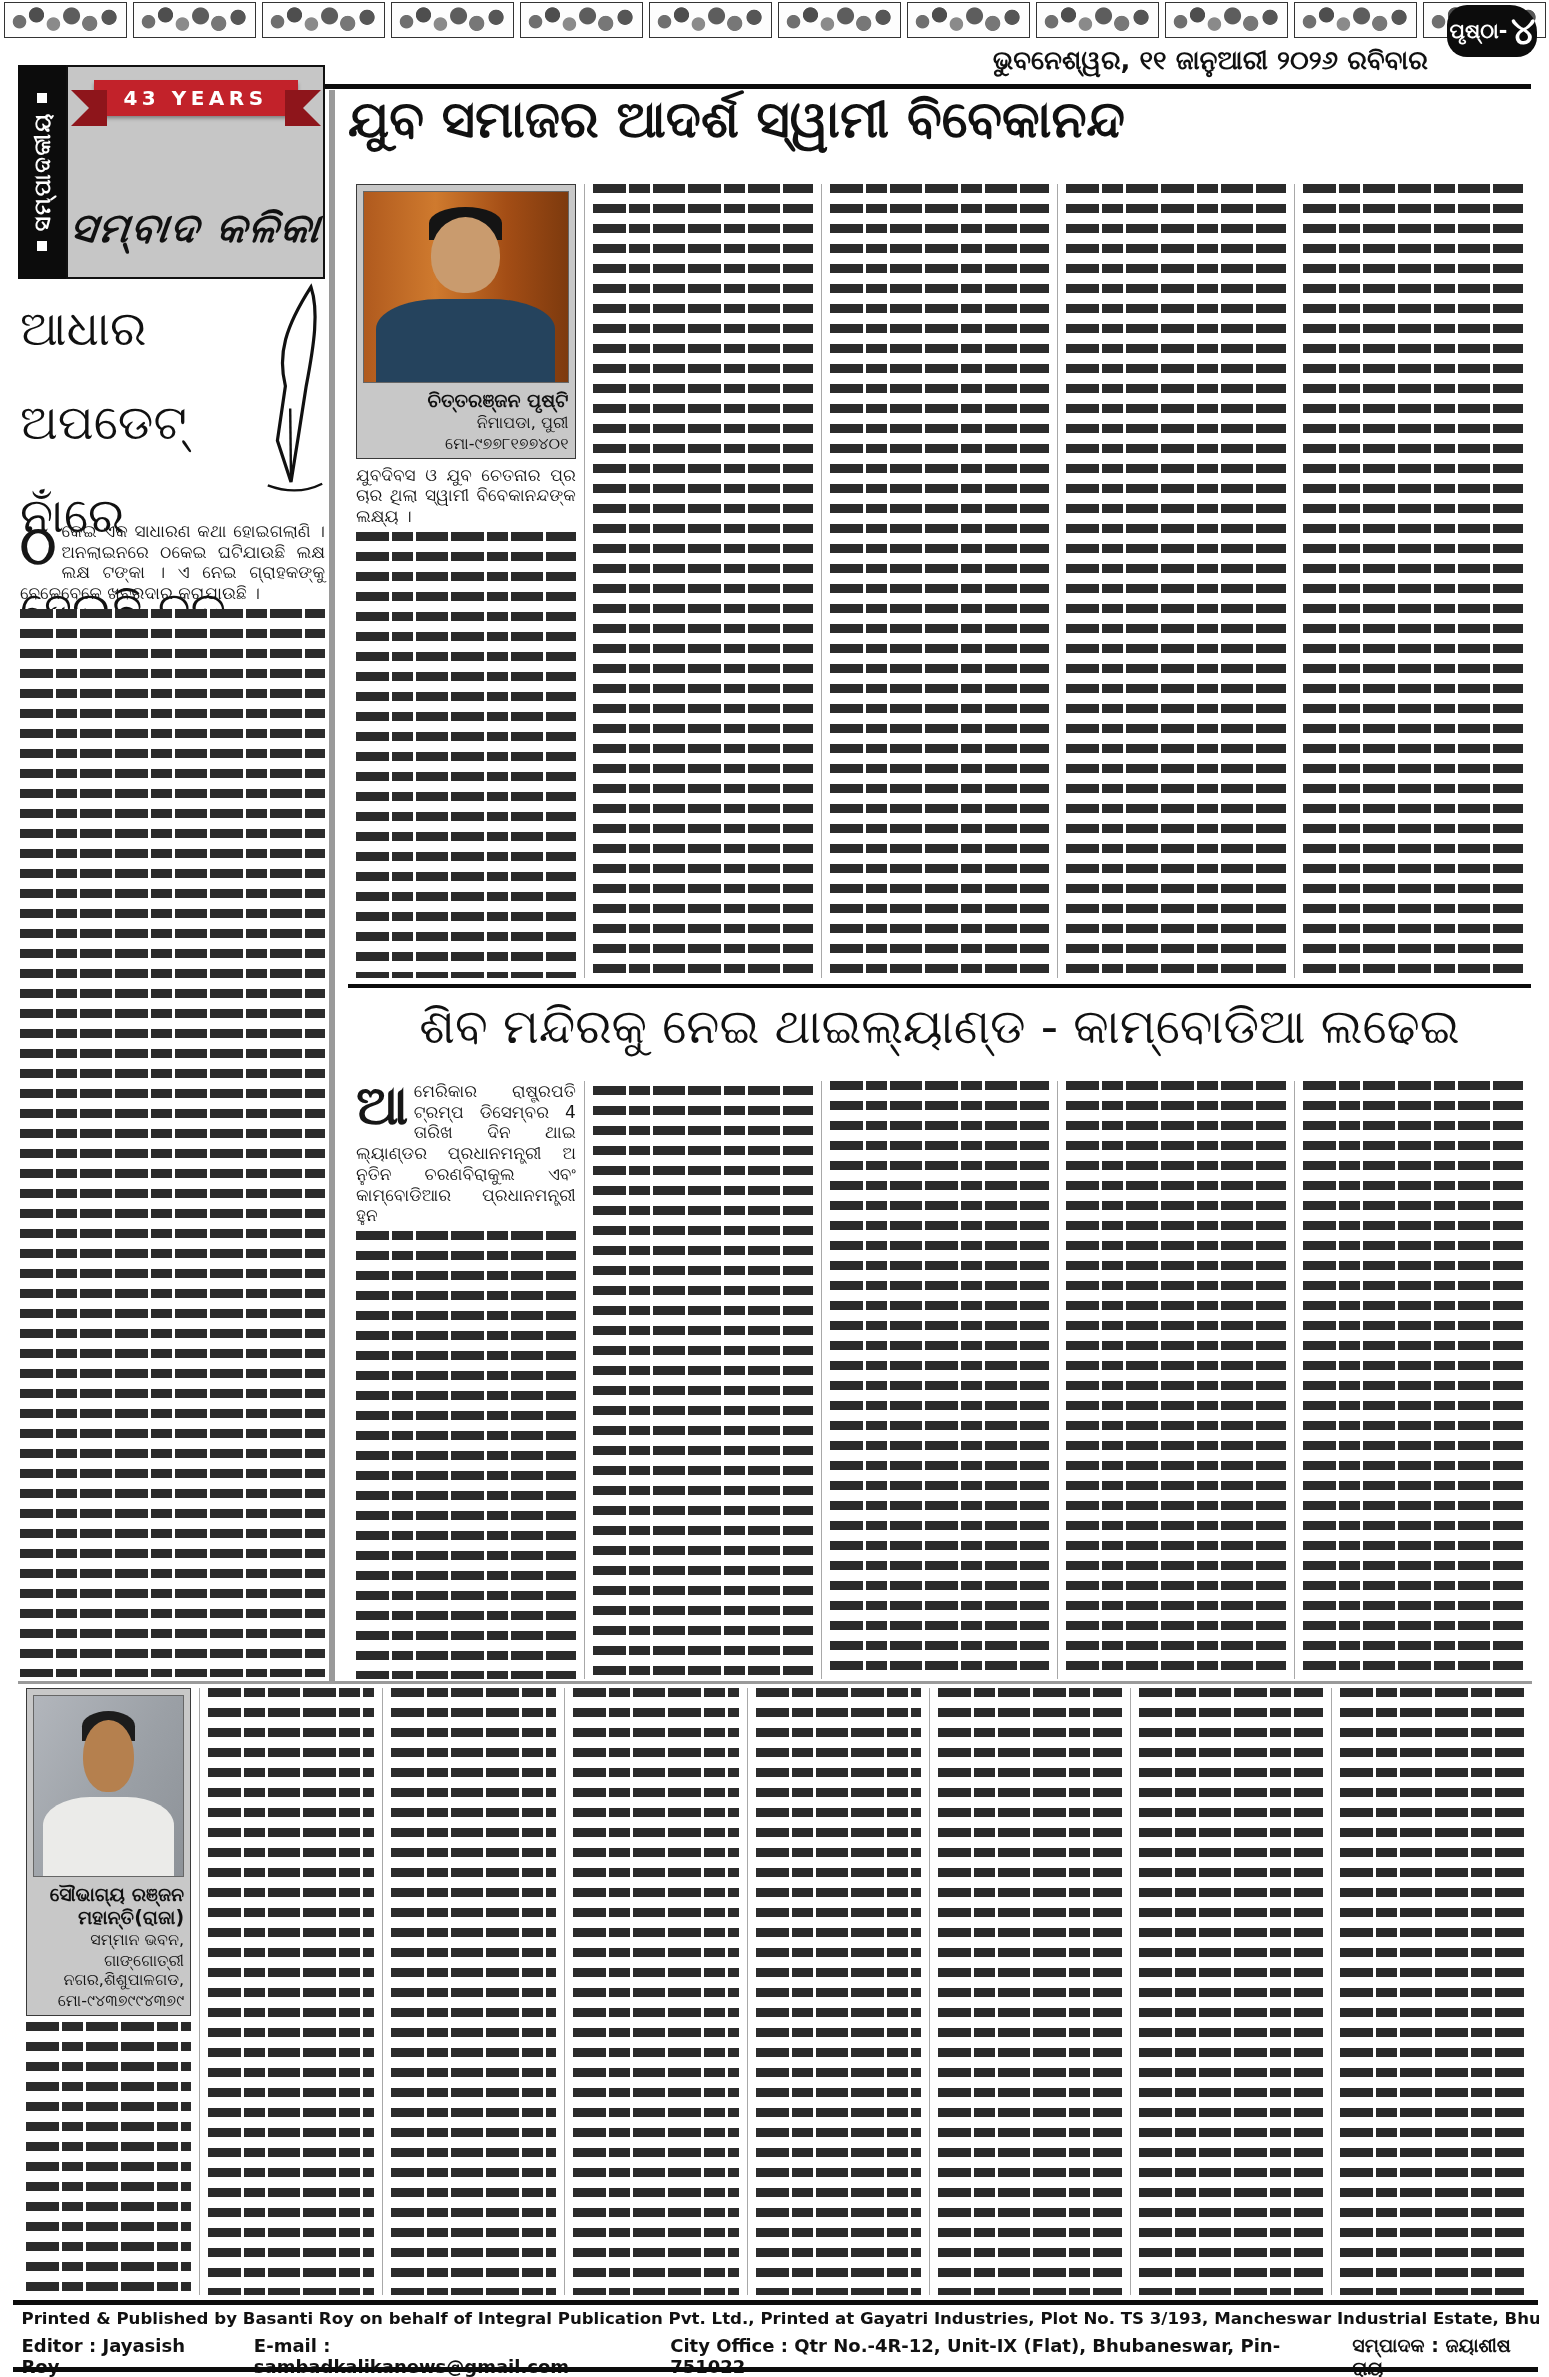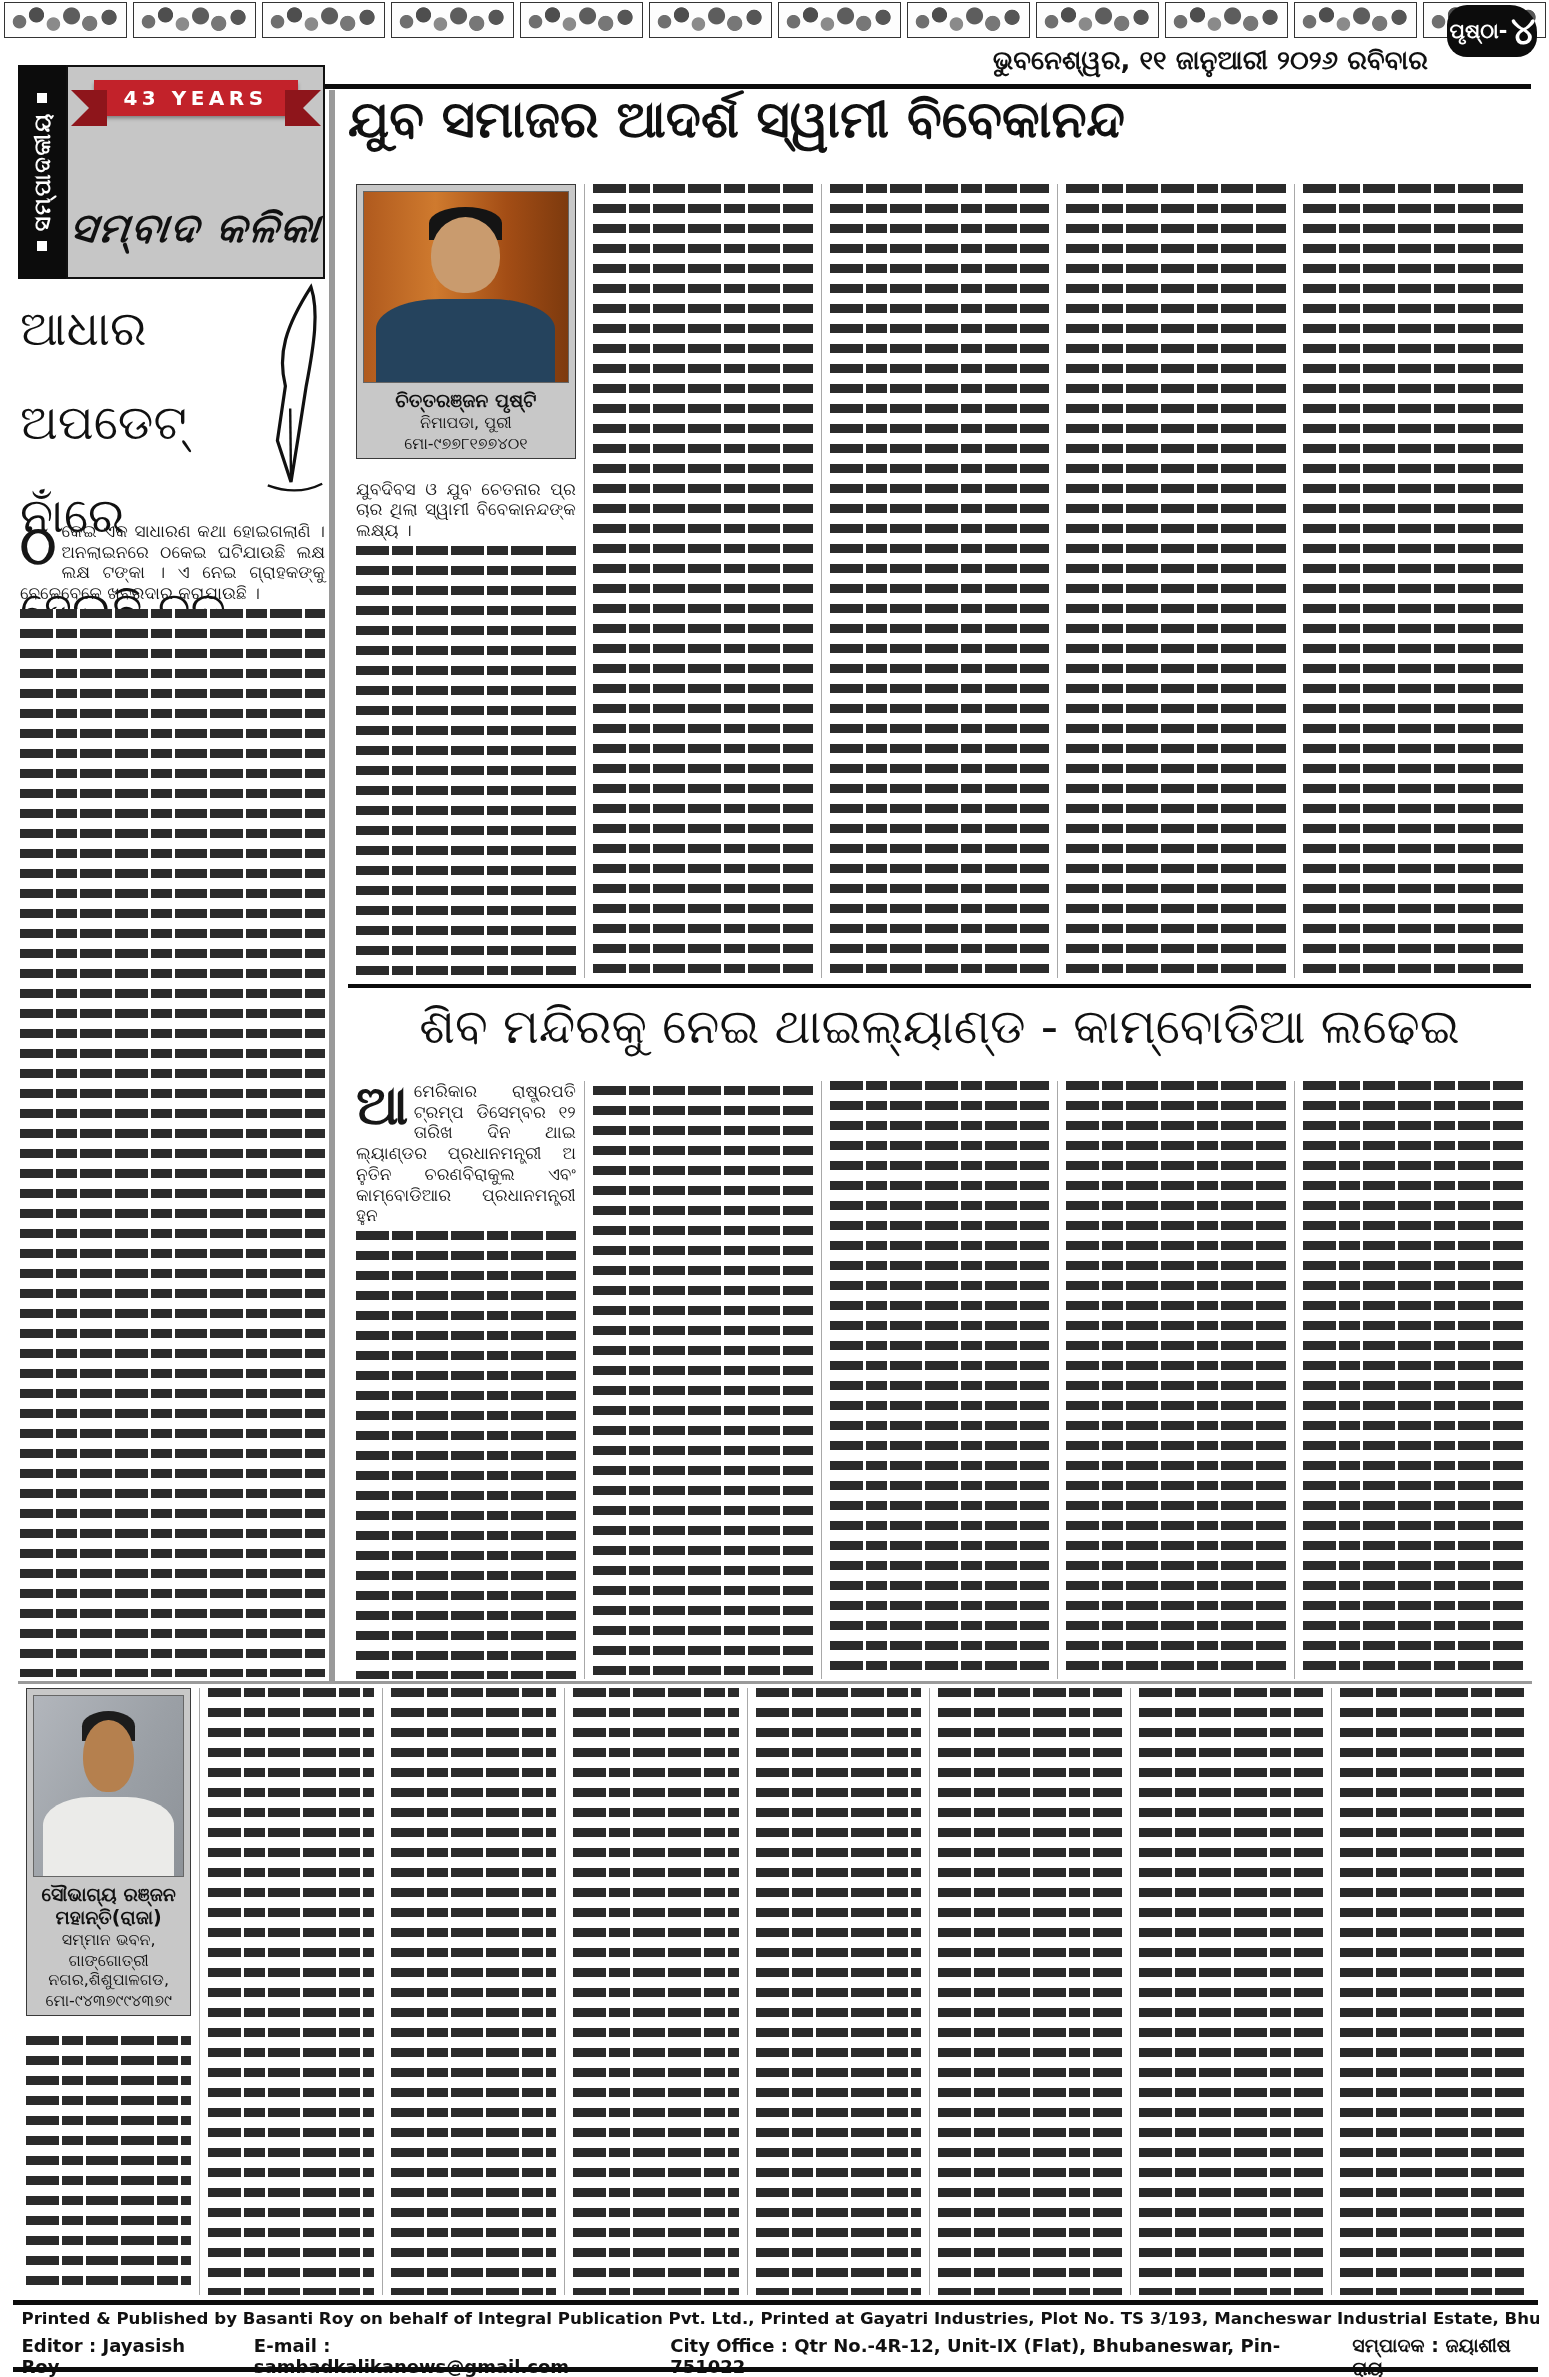--- a/index.html
+++ b/index.html
@@ -65,21 +65,21 @@
   .main-headline{position:absolute;left:348px;top:90px;width:1183px;height:86px;font-size:51px;font-weight:bold;
       text-align:left;white-space:nowrap;overflow:hidden;letter-spacing:0px;}
   .cols.a1{left:348px;top:184px;width:1183px;height:794px;}
 
   .art2-rule{position:absolute;left:348px;top:984px;width:1183px;height:3.6px;background:#0c0c0c;}
   .art2-headline{position:absolute;left:348px;top:998px;width:1183px;height:77px;font-size:48px;font-weight:normal;
       text-align:center;white-space:nowrap;overflow:hidden;}
   .cols.a2{left:348px;top:1081px;width:1183px;height:598px;}
 
   
-  .pbox{border:0.9px solid #3a3a3a;background:#c8c8c8;padding:6.3px 6.3px 4.5px;text-align:center;margin-bottom:20px;}
+  .pbox{border:0.9px solid #3a3a3a;background:#c8c8c8;padding:6.3px 6.3px 4.5px;text-align:right;margin-bottom:6px;}
   .pimg{position:relative;border:0.9px solid #666;overflow:hidden;}
   .cap-name{font-size:19px;font-weight:bold;margin-top:5.4px;}
   .cap-line{font-size:16px;margin-top:1.8px;}
   .ph-head{position:absolute;width:34%;height:40%;left:33%;top:13%;border-radius:50% 50% 46% 46%;}
   .ph-hair{position:absolute;width:36%;height:17%;left:32%;top:8%;border-radius:50% 50% 0 0;}
   .ph-body{position:absolute;width:88%;height:44%;left:6%;bottom:0;border-radius:36% 36% 0 0;}
   
   .p1 .pimg{height:190px;background:linear-gradient(90deg,#b05a1e,#cf7a2e 35%,#a34d15 70%,#7d3a0e);}
   .p1 .ph-hair{background:#141414;} .p1 .ph-head{background:#c99b6e;} .p1 .ph-body{background:#25435d;}
   
@@ -192,21 +192,21 @@
         <div class="fill"></div>
       </div>
   </div>
 
   <div class="art2-rule"></div>
   <div class="art2-headline">ଶିବ ମନ୍ଦିରକୁ ନେଇ ଥାଇଲ୍ୟାଣ୍ଡ - କାମ୍ବୋଡିଆ ଲଢେଇ</div>
   <div class="cols a2">
     <div class="col">
       <div class="snippet">
         <span class="dropcap">ଆ</span>
-        <span>ମେରିକାର ରାଷ୍ଟ୍ରପତି ଟ୍ରମ୍ପ ଡିସେମ୍ବର ୧୨ ତାରିଖ ଦିନ ଥାଇଲ୍ୟାଣ୍ଡର ପ୍ରଧାନମନ୍ତ୍ରୀ ଅନୁତିନ ଚରଣବିରାକୁଲ ଏବଂ କାମ୍ବୋଡିଆର ପ୍ରଧାନମନ୍ତ୍ରୀ ହୁନ</span>
+        <span>ମେରିକାର ରାଷ୍ଟ୍ରପତି ଟ୍ରମ୍ପ ଡିସେମ୍ବର 4 ତାରିଖ ଦିନ ଥାଇଲ୍ୟାଣ୍ଡର ପ୍ରଧାନମନ୍ତ୍ରୀ ଅନୁତିନ ଚରଣବିରାକୁଲ ଏବଂ କାମ୍ବୋଡିଆର ପ୍ରଧାନମନ୍ତ୍ରୀ ହୁନ</span>
       </div>
       <div class="fill gap-top"></div>
     </div>
     <div class="col">
       <div class="fill gap-top"></div>
     </div>
     <div class="col">
         <div class="fill"></div>
       </div>
     <div class="col">

